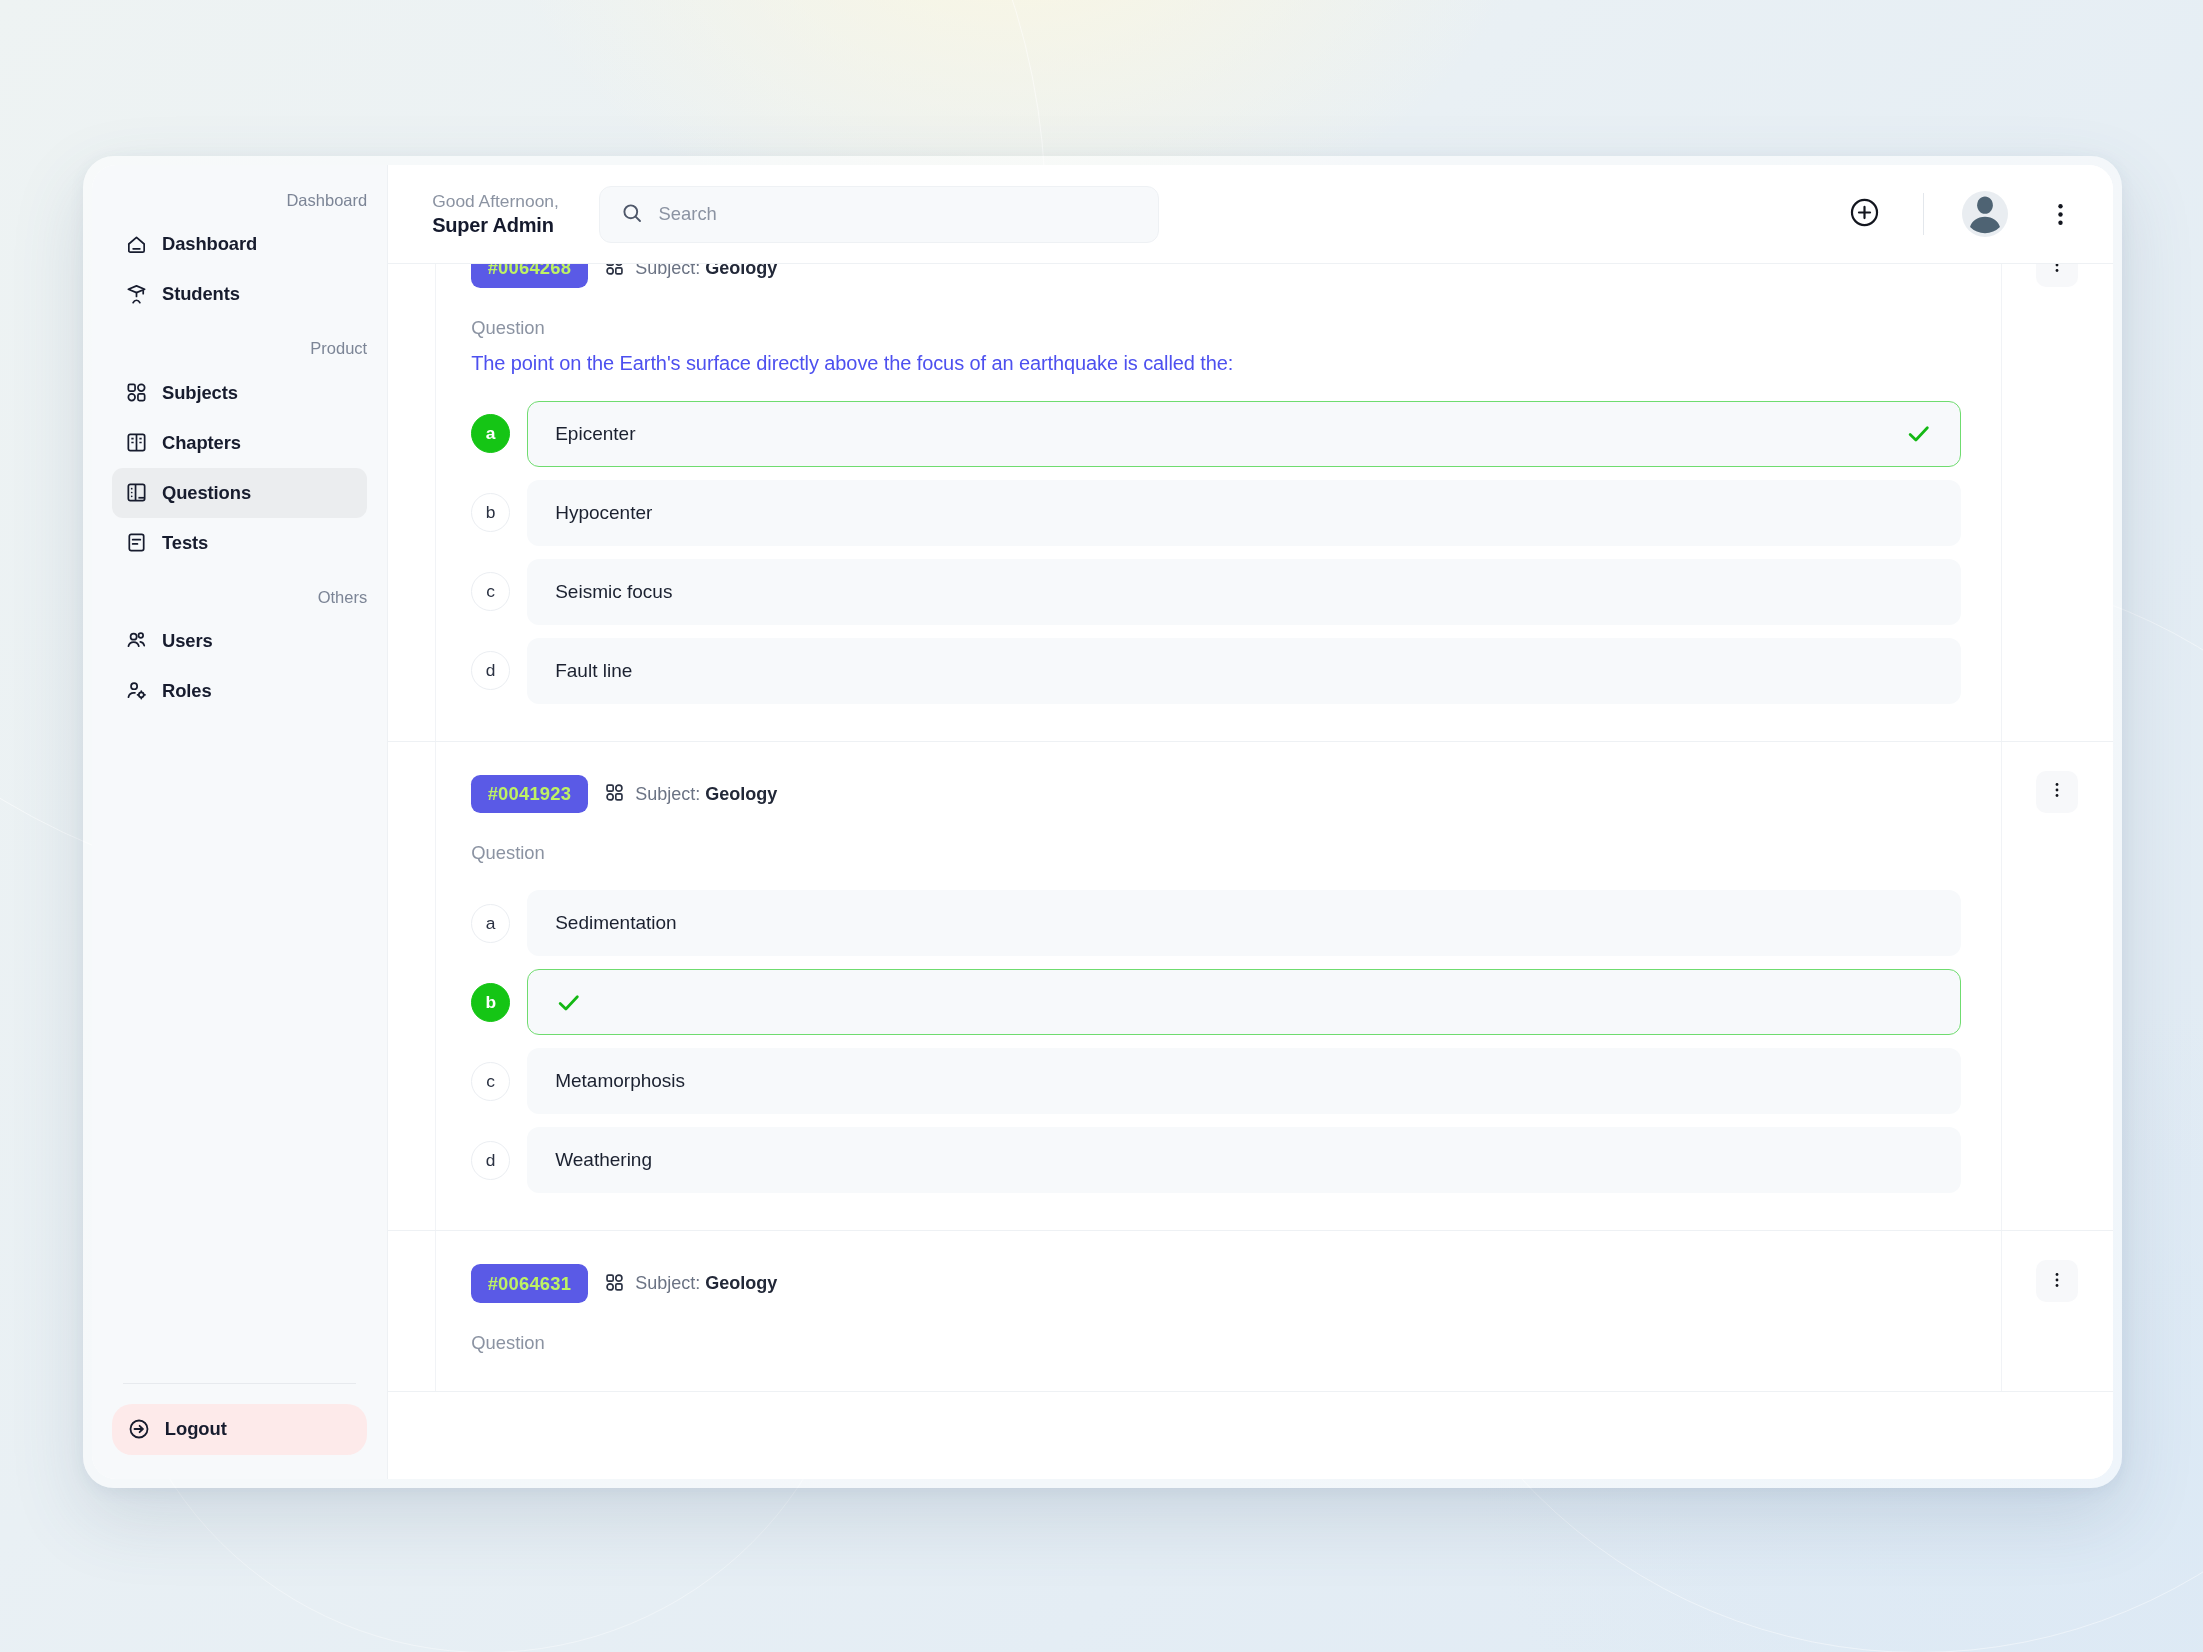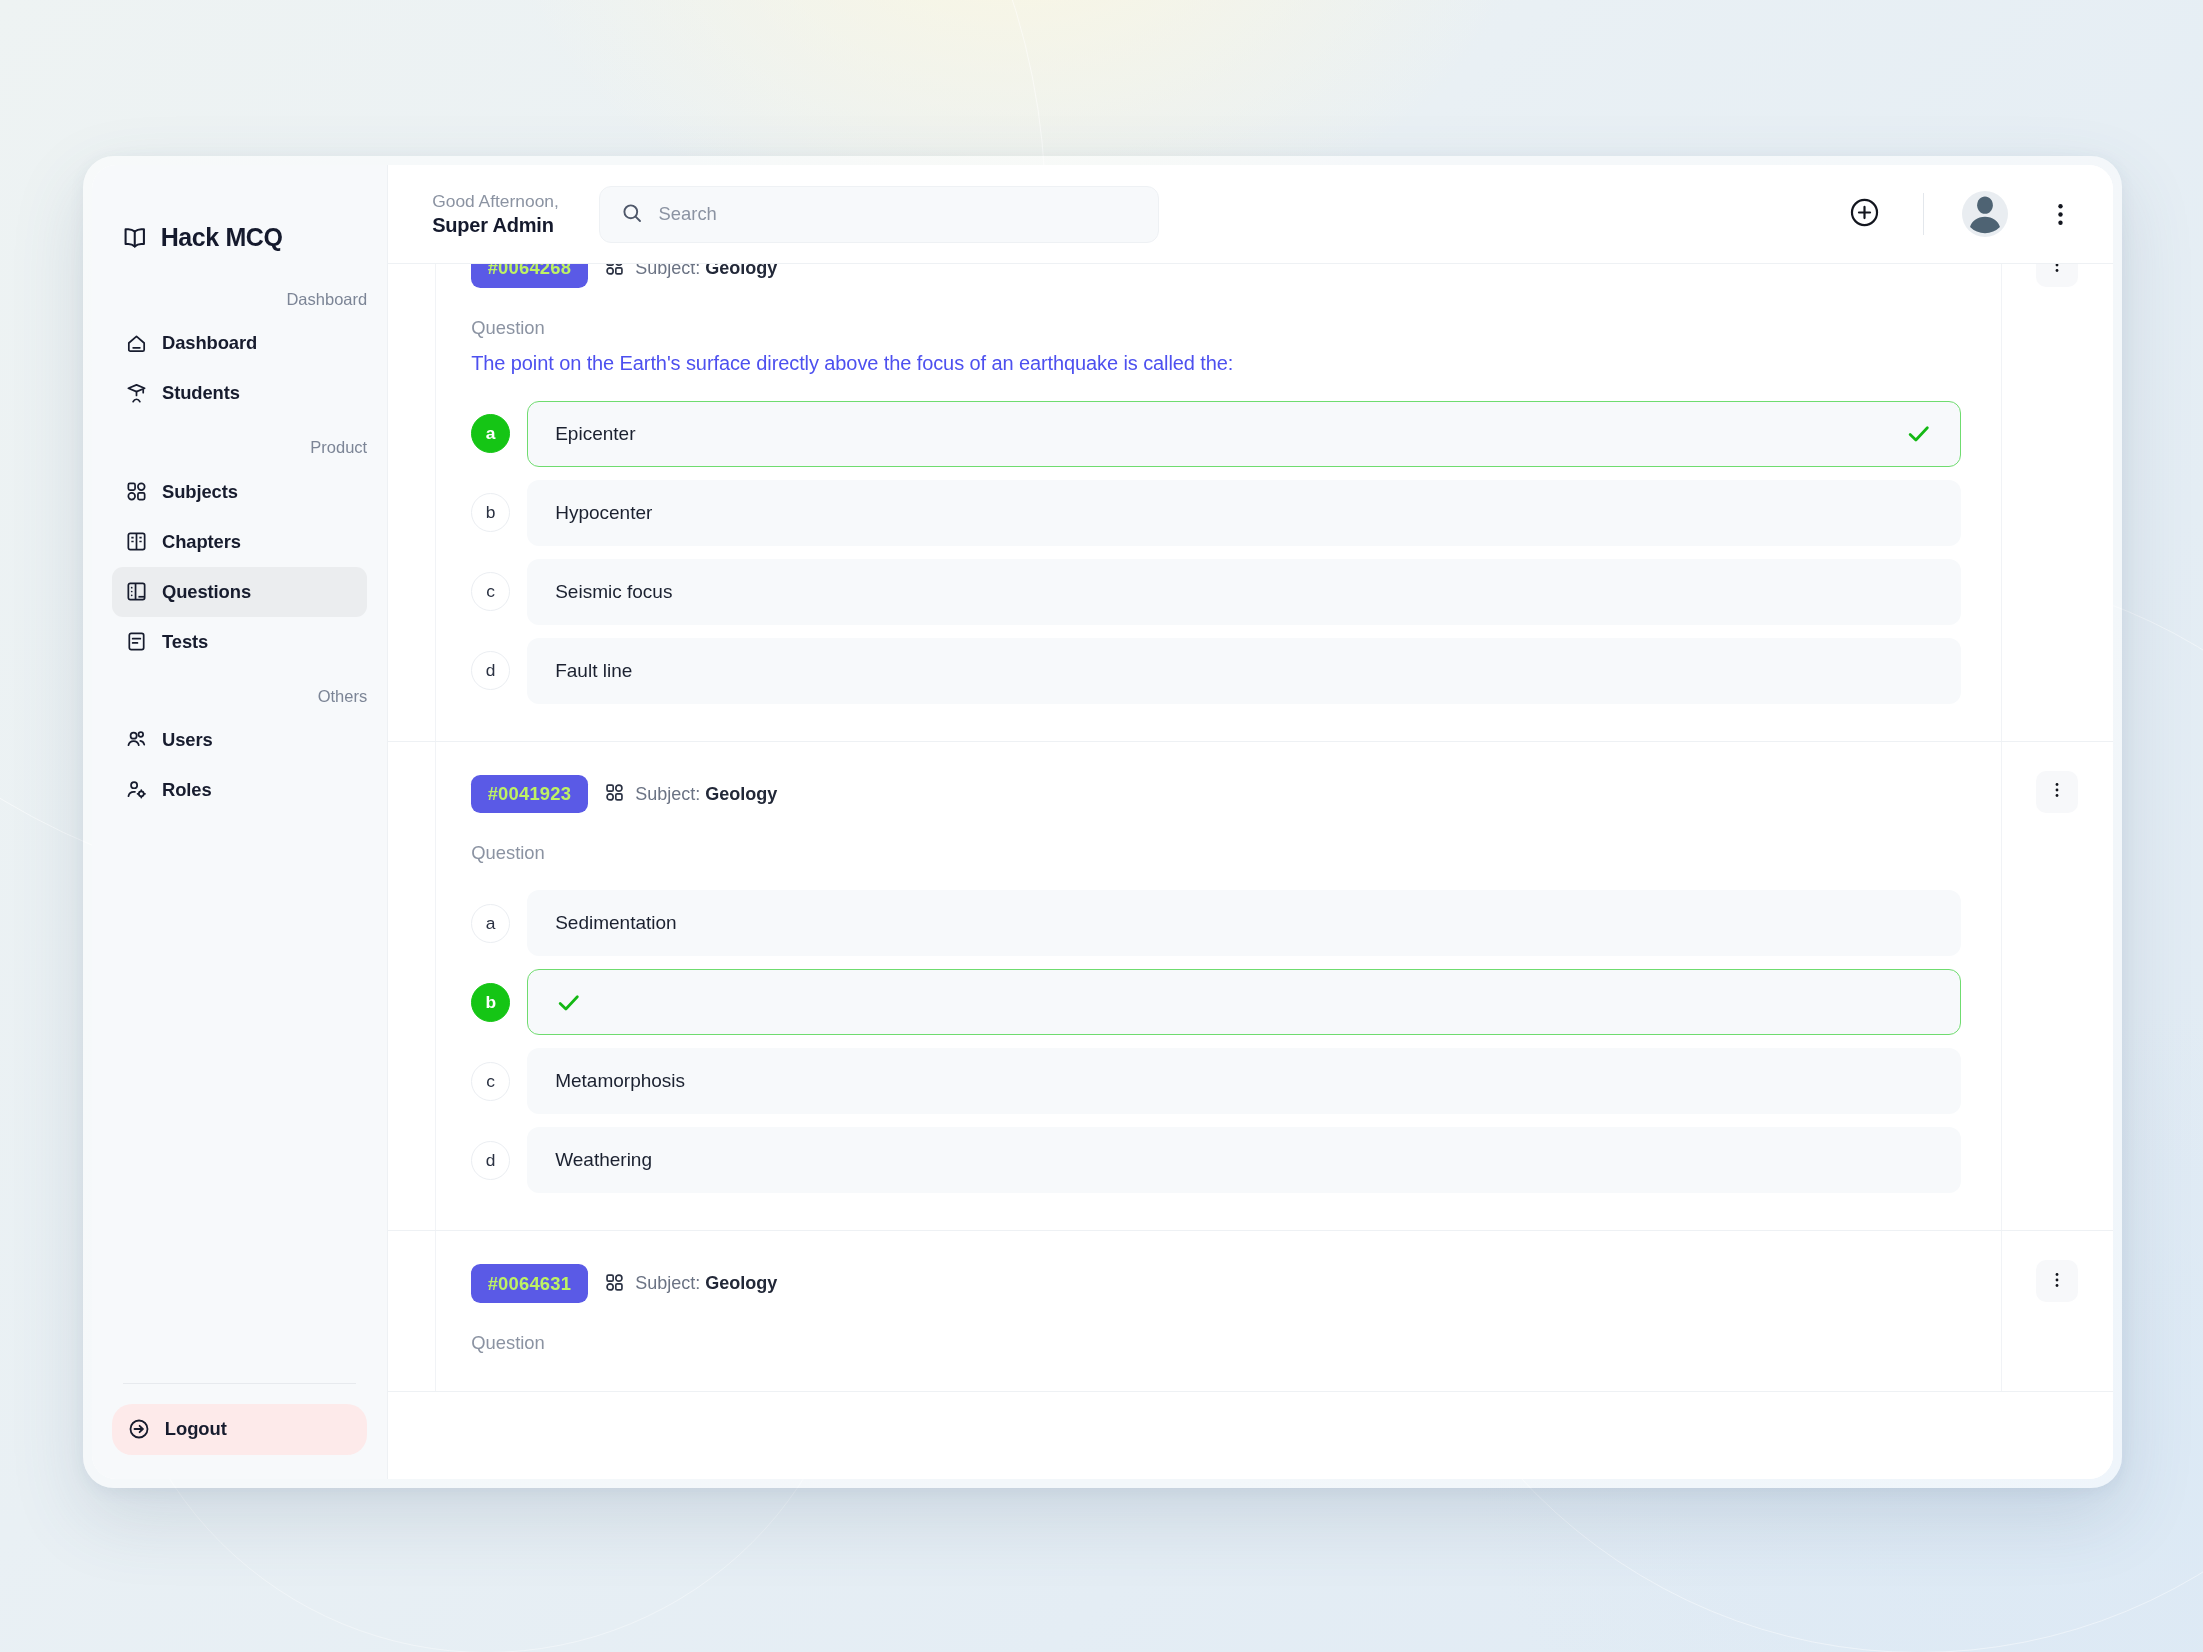--- a/index.html
+++ b/index.html
@@ -282,30 +282,20 @@
 
 <div class="bg-arc a1"></div>
 <div class="bg-arc a2"></div>
 <div class="bg-arc a3"></div>
 
 <div class="window-frame">
 <div class="window">
 
   <aside class="sidebar">
 
-    <div class="brand">
-      <span class="brand-icon">
-        <svg viewBox="0 0 24 24" fill="none" stroke="currentColor" stroke-width="1.8" stroke-linecap="round" stroke-linejoin="round">
-          <path d="M12 6.5c-1.6-1.3-3.6-2-5.6-2H4v13h2.4c2 0 4 .7 5.6 2"></path>
-          <path d="M12 6.5c1.6-1.3 3.6-2 5.6-2H20v13h-2.4c-2 0-4 .7-5.6 2"></path>
-          <path d="M12 6.5v13"></path>
-        </svg>
-      </span>
-      <span class="brand-name">Hack MCQ</span>
-    </div>
 
     <div class="nav-section first">
       <div class="nav-heading">Dashboard</div>
 
       <div class="nav-item">
         <span class="nav-ico">
           <svg viewBox="0 0 24 24" fill="none" stroke="currentColor" stroke-width="1.8" stroke-linecap="round" stroke-linejoin="round">
             <path d="M4 11.5 12 4.5l8 7v7a1.5 1.5 0 0 1-1.5 1.5h-13A1.5 1.5 0 0 1 4 18.5z"></path>
             <path d="M8.5 16.5h7"></path>
           </svg>

